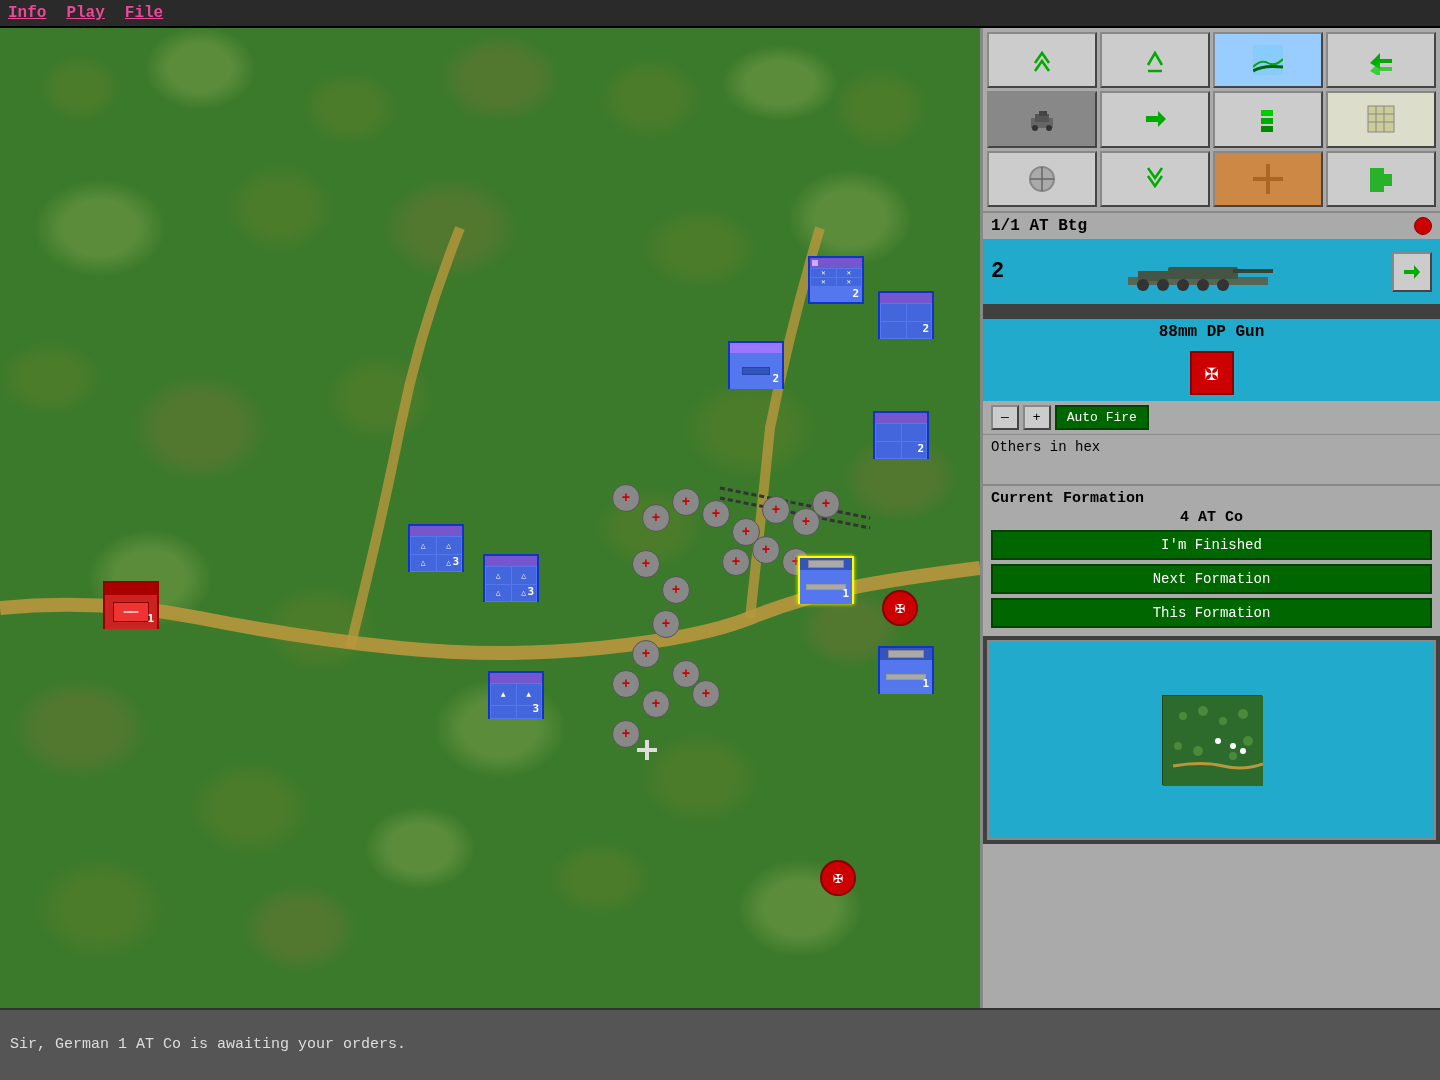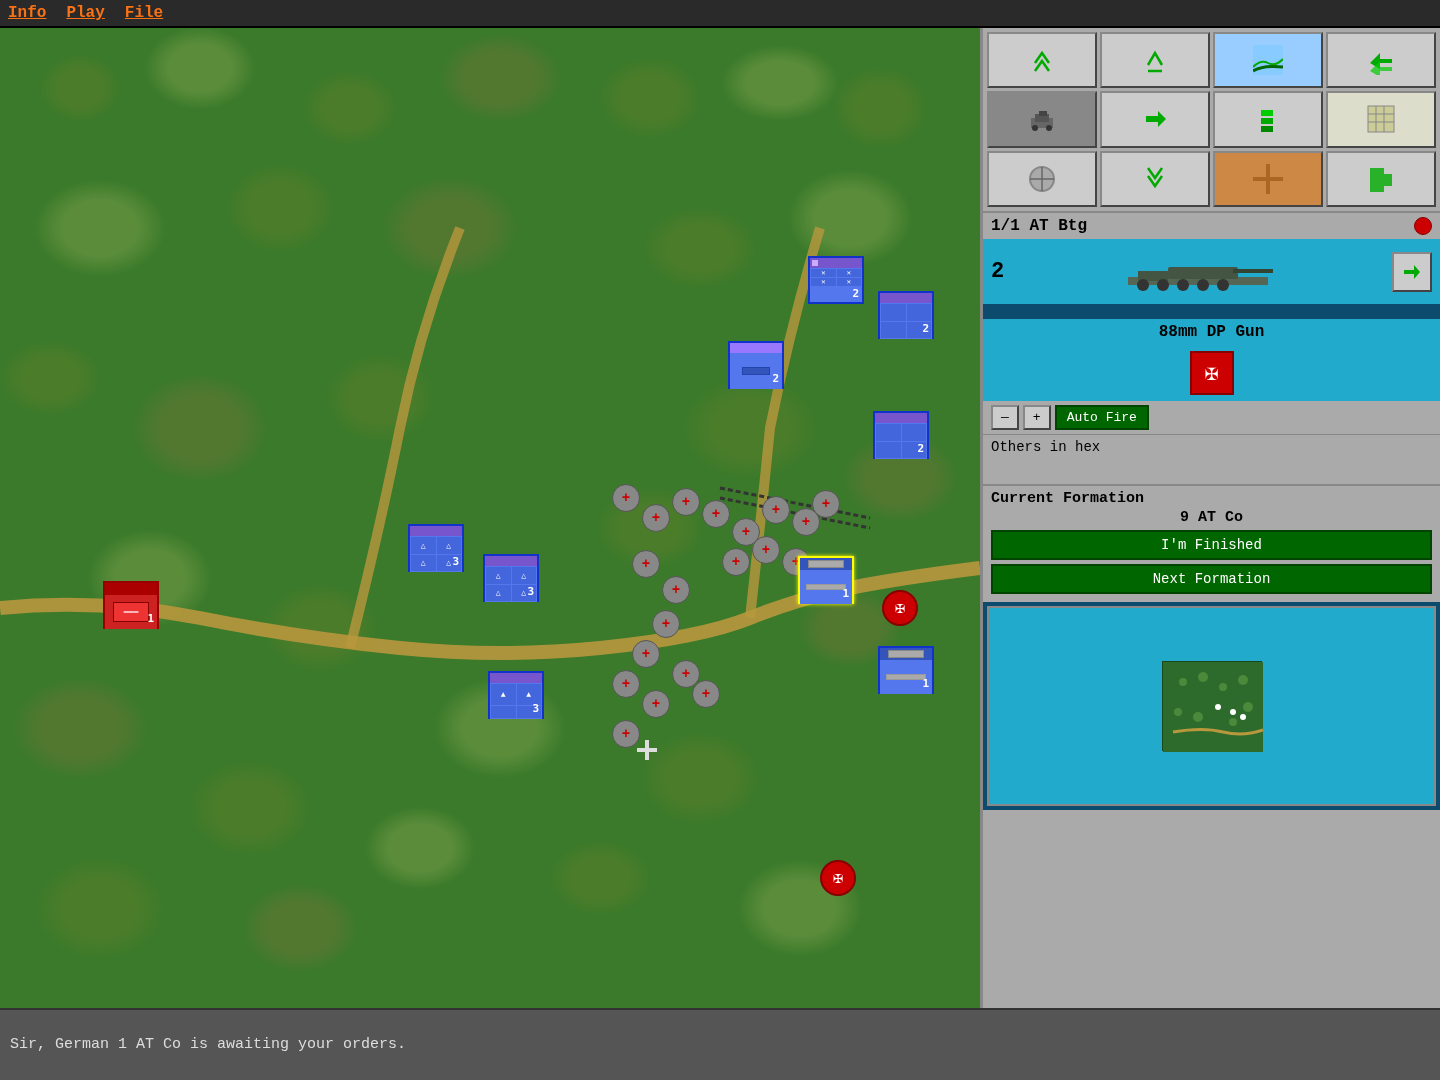--- a/index.html
+++ b/index.html
@@ -23,21 +23,21 @@
     #menubar {
       height: 28px;
       background: #2a2a2a;
       display: flex;
       align-items: center;
       padding: 0 8px;
       border-bottom: 2px solid #000;
       gap: 20px;
     }
     .menu-item {
-      color: #f97316;
+      color: #ec4899;
       font-size: 16px;
       font-weight: bold;
       cursor: pointer;
       font-family: 'Courier New', monospace;
       text-decoration: underline;
     }
 
     
     #main-area {
       flex: 1;
@@ -169,21 +169,21 @@
       font-size: 18px;
       color: #006600;
     }
     .toolbar-btn svg {
       width: 30px;
       height: 30px;
     }
 
     
     #unit-info {
-      background: #0c4a6e;
+      background: #404040;
       padding: 0;
       display: flex;
       flex-direction: column;
     }
 
     #unit-title-bar {
       background: #aaaaaa;
       padding: 4px 8px;
       display: flex;
       align-items: center;
@@ -707,23 +707,24 @@
           <button class="auto-fire-btn">Auto Fire</button>
         </div>
 
         <div id="others-in-hex">
           <div>Others in hex</div>
         </div>
 
 
         <div id="formation-section">
           <div id="formation-title">Current Formation</div>
-          <div id="formation-name">9 AT Co</div>
+          <div id="formation-name">4 AT Co</div>
           <button class="formation-btn">I'm Finished</button>
           <button class="formation-btn">Next Formation</button>
+          <button class="formation-btn">This Formation</button>
         </div>
 
         <div id="minimap">
           <div id="minimap-inner">
             
             <svg width="100" height="90" viewBox="0 0 100 90">
               <rect width="100" height="90" fill="#2d6b2d"></rect>
               <circle cx="20" cy="20" r="4" fill="#4a8a3a"></circle>
               <circle cx="40" cy="15" r="5" fill="#4a8a3a"></circle>
               <circle cx="60" cy="25" r="4" fill="#4a8a3a"></circle>

